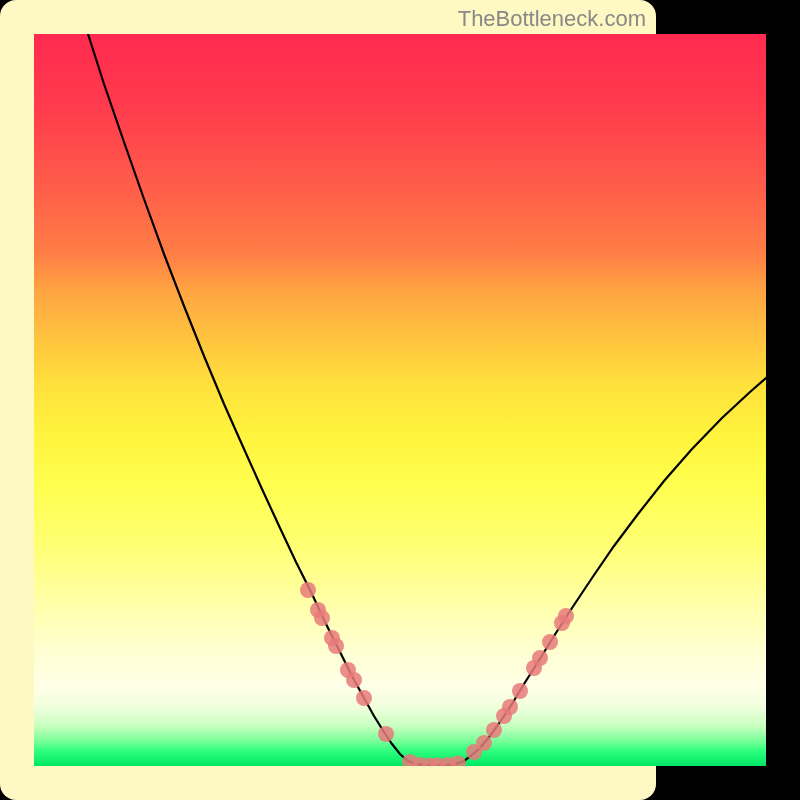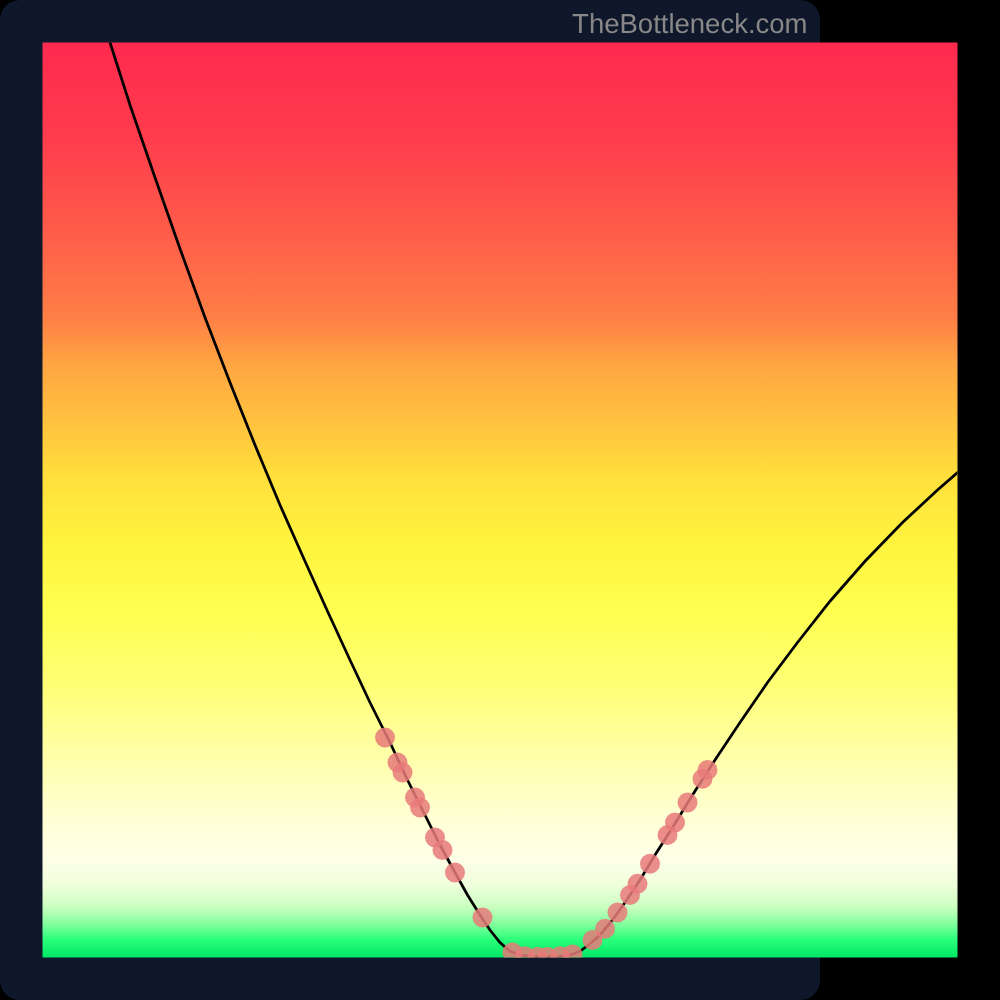--- a/index.html
+++ b/index.html
@@ -1,20 +1,20 @@
 <!DOCTYPE html>
 <html><head>
 <meta charset="utf-8">
 <style>
   * { margin: 0; padding: 0; box-sizing: border-box; }
   html, body { width: 800px; height: 800px; overflow: hidden; background: #000; }
   .outer {
     width: 656px;
     height: 800px;
-    background: #0f172a;
+    background: #fef9c3;
     position: relative;
     border-radius: 16px;
   }
   .watermark {
     position: absolute;
     top: 6px;
     right: 10px;
     color: #888;
     font-family: Arial, Helvetica, sans-serif;
     font-size: 22px;

